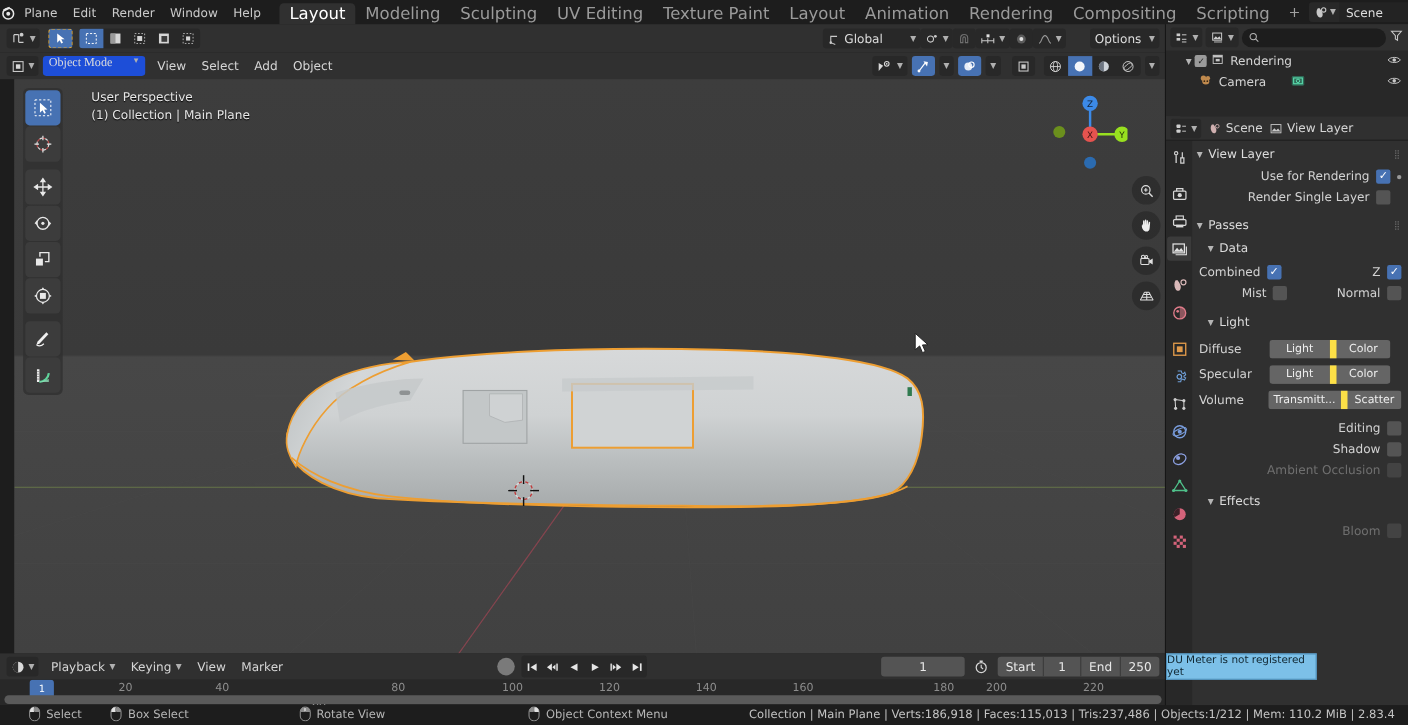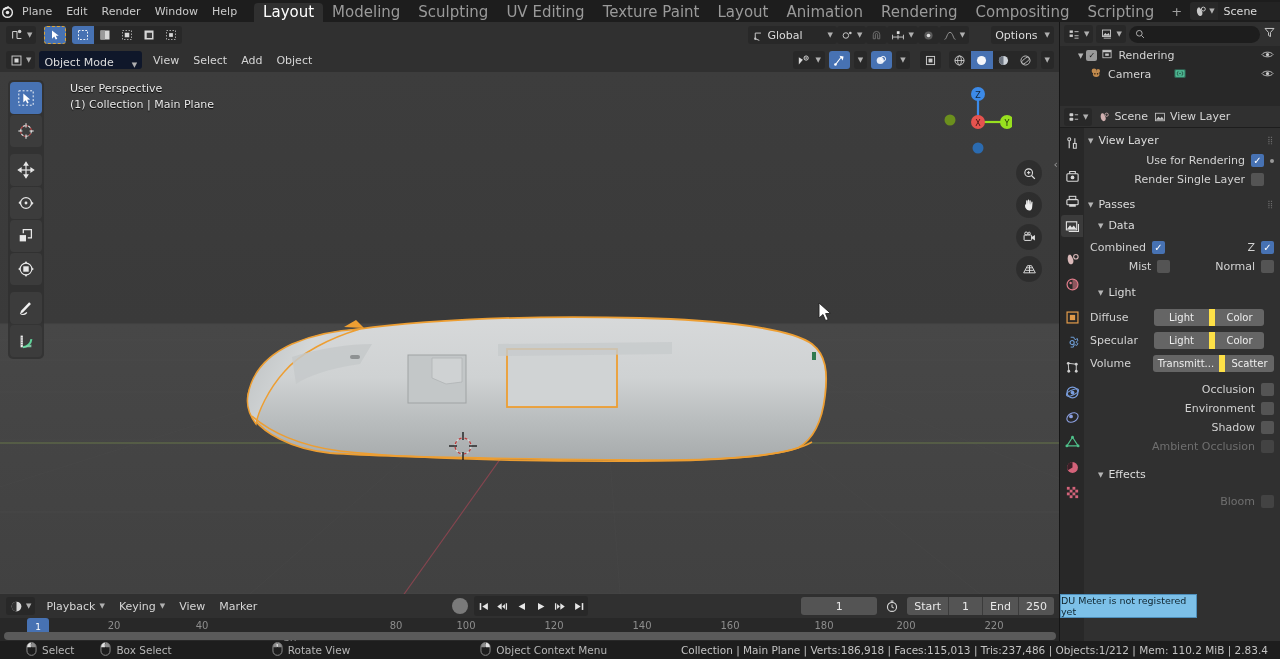--- a/index.html
+++ b/index.html
@@ -57,27 +57,27 @@
     display: flex; align-items: center; height: 18px; padding: 0 4px; border-radius: 3px;
     background: #282828; gap: 3px; color: #dcdcdc; font-size: 11px;
   }
   .hdr-btn.on { background: #4772b3; }
   .hdr-btn.dim { color: #6d6d6d; }
   .seg { display: flex; border-radius: 3px; overflow: hidden; background: #282828; }
   .seg > div { width: 22px; height: 18px; display: flex; align-items: center; justify-content: center; }
   .seg > div.on { background: #4772b3; }
   .menu-txt { padding: 0 7px; height: 18px; display: flex; align-items: center; color: #d5d5d5; font-size: 11px; }
   .mode-dd {
-    display: flex; align-items: flex-end; gap: 4px; background: #0f172a; border-radius: 3px;
-    height: 18px; padding: 0 5px; color: #dcdcdc; font-size: 11px;
+    display: flex; align-items: flex-start; gap: 4px; background: #1d4ed8; border-radius: 3px;
+    height: 18px; padding: 0 5px; color: #dcdcdc; font-size: 11px; font-family: Liberation Serif, serif;
   }
 
   
   .viewport {
-    position: absolute; left: 0; top: 72px; width: 1060px; height: 522px;
+    position: absolute; left: 13px; top: 72px; width: 1060px; height: 522px;
     background: #3b3b3b; overflow: hidden;
   }
   .vp-grad {
     position: absolute; inset: 0;
     background: linear-gradient(180deg, #3d3d3d 0%, #3a3a3a 48%, #474747 48.4%, #414141 100%);
   }
   .vp-text { position: absolute; left: 70px; top: 9px; color: #e8e8e8; font-size: 11px; line-height: 16px; text-shadow: 0 1px 1px #000; }
 
   .tools {
     position: absolute; left: 8px; top: 8px; width: 36px;
@@ -689,26 +689,26 @@
         <span style="border-left:1px solid #3b3b3b;min-width:36px;justify-content:center">250</span>
       </div>
     </div>
   </div>
 
   <div class="tl-ruler">
     <div id="tl-ticks">
         <div class="tick" style="left: 114px;">20</div>
         <div class="tick" style="left: 202px;">40</div>
         <div class="tick" style="left: 290px; margin-top: 16px;">60</div>
-        <div class="tick" style="left: 396px;">80</div>
+        <div class="tick" style="left: 362px;">80</div>
         <div class="tick" style="left: 466px;">100</div>
         <div class="tick" style="left: 554px;">120</div>
         <div class="tick" style="left: 642px;">140</div>
         <div class="tick" style="left: 730px;">160</div>
-        <div class="tick" style="left: 824px;">180</div>
+        <div class="tick" style="left: 858px;">180</div>
         <div class="tick" style="left: 906px;">200</div>
         <div class="tick" style="left: 994px;">220</div>
       </div>
     <div class="playhead" style="left:38px">1</div>
     <div class="scrollbar-h"></div>
   </div>
 
   <div class="divider-v"></div>
 
   <div class="outliner">
@@ -981,25 +981,21 @@
       </div>
       <div class="prop-row" style="height:23px">
         <span class="prop-label" style="width:58px">Volume</span>
         <div class="btn-pair">
           <div>Transmitt...</div>
           <div>Scatter</div>
         </div>
       </div>
 
       <div class="prop-row" style="margin-top:5px">
-        <span class="prop-label right-align">Occlusion</span>
-        <div class="chk"></div>
-      </div>
-      <div class="prop-row">
-        <span class="prop-label right-align">Environment</span>
+        <span class="prop-label right-align">Editing</span>
         <div class="chk"></div>
       </div>
       <div class="prop-row">
         <span class="prop-label right-align">Shadow</span>
         <div class="chk"></div>
       </div>
       <div class="prop-row">
         <span class="prop-label dim right-align">Ambient Occlusion</span>
         <div class="chk" style="opacity:.55"></div>
       </div>

